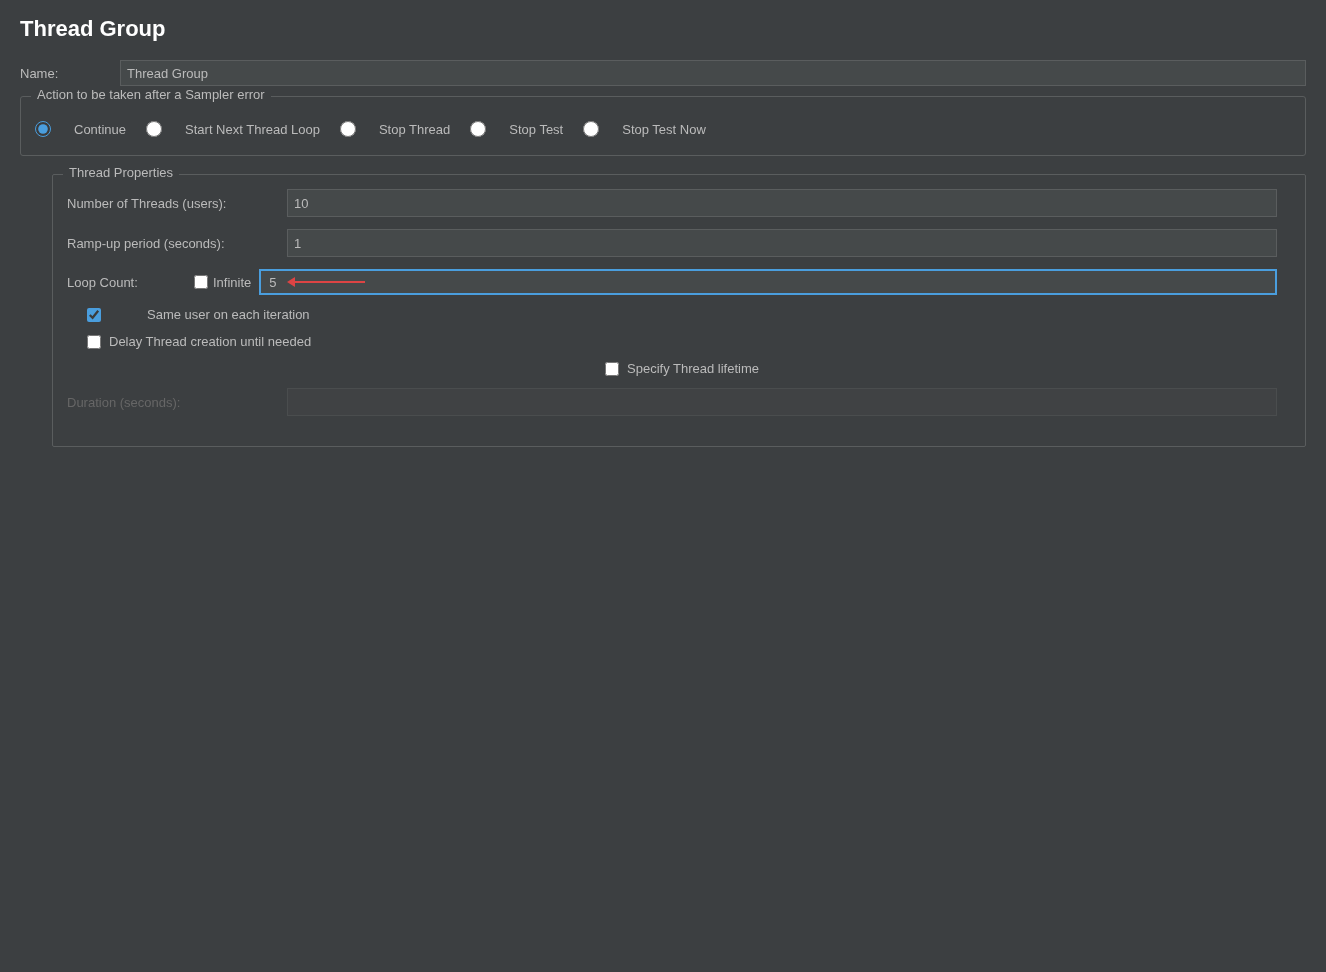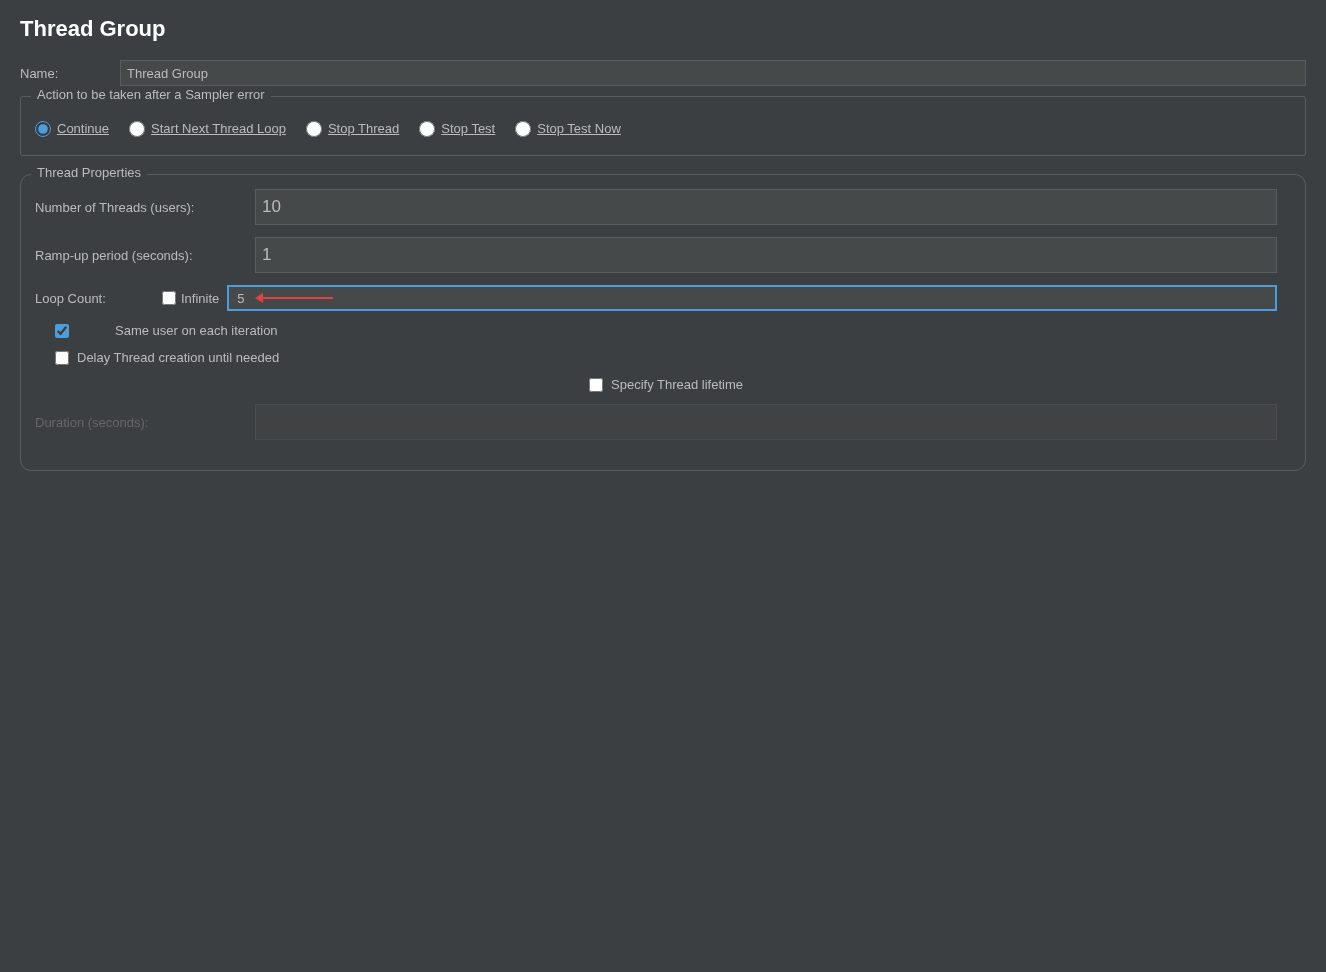--- a/index.html
+++ b/index.html
@@ -63,44 +63,45 @@
     .radio-group {
       display: flex;
       align-items: center;
       gap: 20px;
       margin-top: 10px;
       flex-wrap: nowrap;
     }
 
     .radio-option {
       display: flex;
-      gap: 6px;
-      cursor: pointer;
-      text-decoration: underline;
+      align-items: center;
+      gap: 23px;
+      cursor: pointer;
     }
 
     .radio-option input[type="radio"] {
       accent-color: #4a9ede;
       width: 16px;
       height: 16px;
       cursor: pointer;
     }
 
     .radio-label {
       color: #bbbbbb;
       cursor: pointer;
       white-space: nowrap;
     }
 
     .thread-props-section {
       border: 1px solid #5a5d5e;
-      border-radius: 11px;
+      border-radius: 2px;
       padding: 14px 28px 18px 14px;
       margin-bottom: 18px;
       position: relative;
+      margin-left: 32px;
     }
 
     .thread-props-legend {
       position: absolute;
       top: -10px;
       left: 10px;
       background-color: #3c3f41;
       padding: 0 6px;
       color: #bbbbbb;
       font-size: 13px;
@@ -118,22 +119,22 @@
       padding-right: 10px;
       white-space: nowrap;
     }
 
     .prop-input {
       background-color: #45494a;
       border: 1px solid #5a5d5e;
       color: #bbbbbb;
       padding: 4px 6px;
       flex: 1;
-      height: 36px;
-      font-size: 17px;
+      height: 28px;
+      font-size: 13px;
       outline: none;
     }
 
     .loop-count-row {
       display: flex;
       align-items: center;
       margin-bottom: 12px;
       gap: 7px;
     }
 

